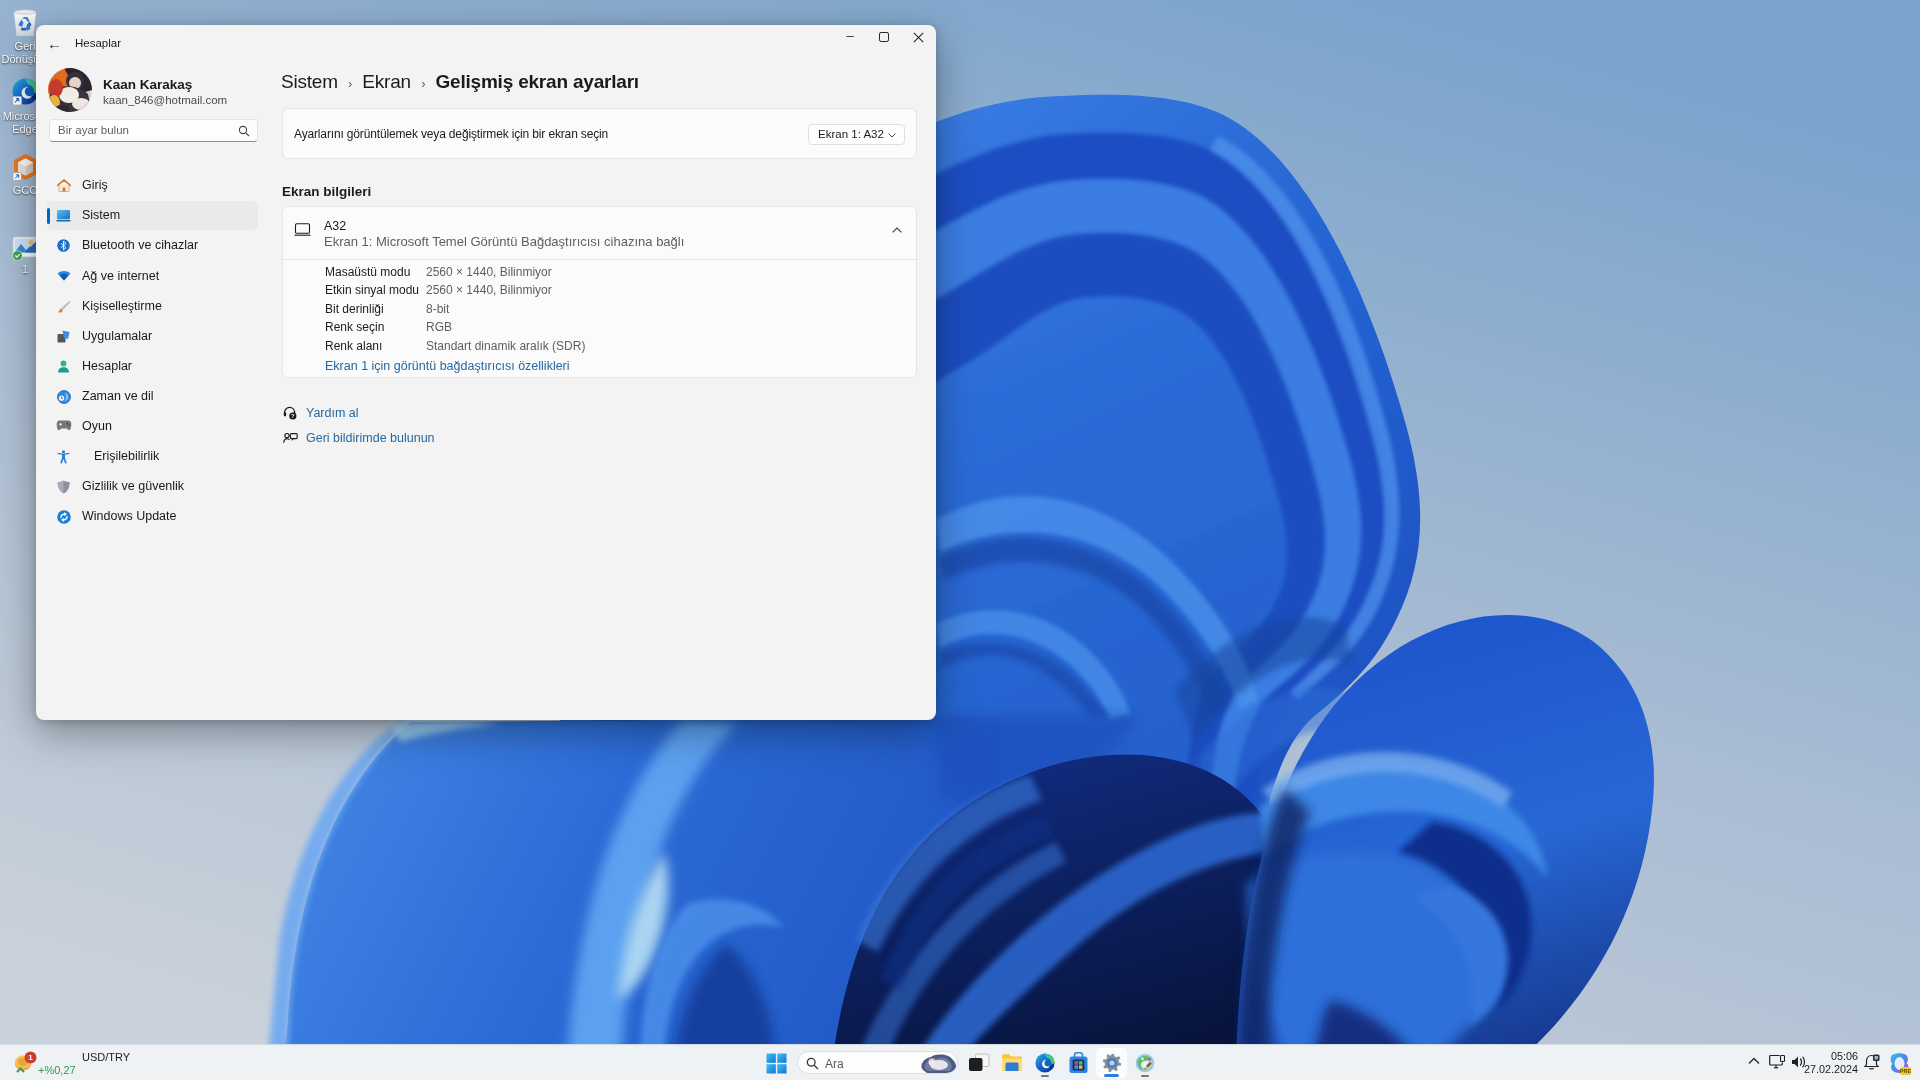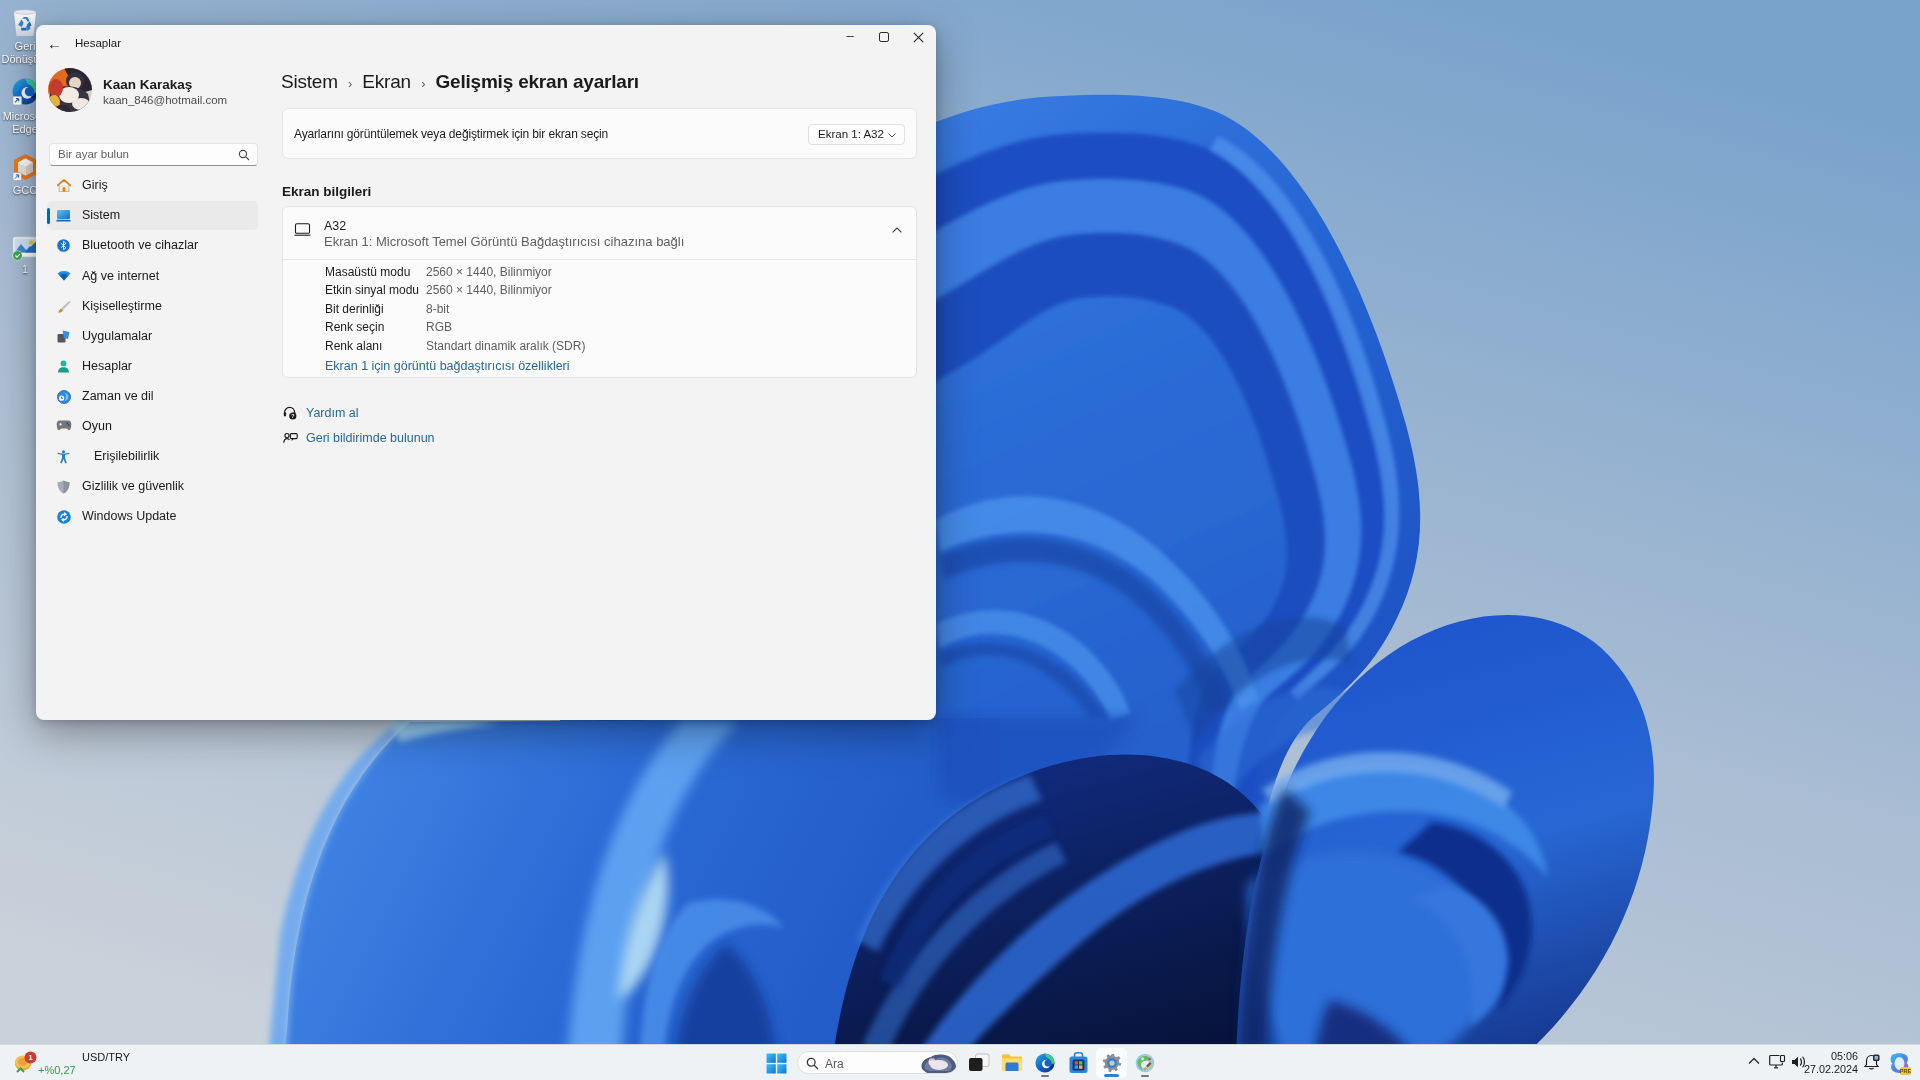--- a/index.html
+++ b/index.html
@@ -178,21 +178,21 @@
       <ellipse cx="21" cy="27" rx="10" ry="8" fill="#f3ece4"></ellipse>
       <ellipse cx="8" cy="20" rx="7" ry="9" fill="#c23b2e"></ellipse>
       <ellipse cx="6" cy="34" rx="6" ry="7" fill="#e8b13c"></ellipse>
       <ellipse cx="33" cy="36" rx="9" ry="6" fill="#efe8e0"></ellipse>
       <ellipse cx="14" cy="42" rx="8" ry="5" fill="#2e2a34"></ellipse>
     </g>
   </svg>
   <div class="abs" style="left:67px;top:52px;font-size:13.5px;font-weight:bold;color:#1b1b1b;">Kaan Karakaş</div>
   <div class="abs" style="left:67px;top:69px;font-size:11.5px;color:#4c4c4c;">kaan_846@hotmail.com</div>
 
-  <div class="abs" style="left:13px;top:118px;width:209px;height:23px;background:#fdfdfd;border:1px solid #e3e3e3;border-bottom-color:#8f8f8f;border-radius:4px;">
+  <div class="abs" style="left:13px;top:94px;width:209px;height:23px;background:#fdfdfd;border:1px solid #e3e3e3;border-bottom-color:#8f8f8f;border-radius:4px;">
     <div class="abs" style="left:8px;top:4px;font-size:11.5px;color:#616161;">Bir ayar bulun</div>
     <svg class="abs" style="right:7px;top:5px" width="12" height="12" viewBox="0 0 12 12">
           <circle cx="5" cy="5" r="3.6" fill="none" stroke="#454545" stroke-width="1.1"></circle>
           <path d="M7.8 7.8 L11 11" stroke="#454545" stroke-width="1.1"></path>
         </svg>
   </div>
 
   <div class="abs" style="left:11px;top:176px;width:211px;height:29px;background:#eaeaea;border-radius:5px;"></div>
   <div class="abs" style="left:11px;top:182.5px;width:3px;height:16px;background:#0067c0;border-radius:2px;"></div>
   <svg class="abs" style="left:21px;top:154px" width="14" height="13" viewBox="0 0 14 13">

